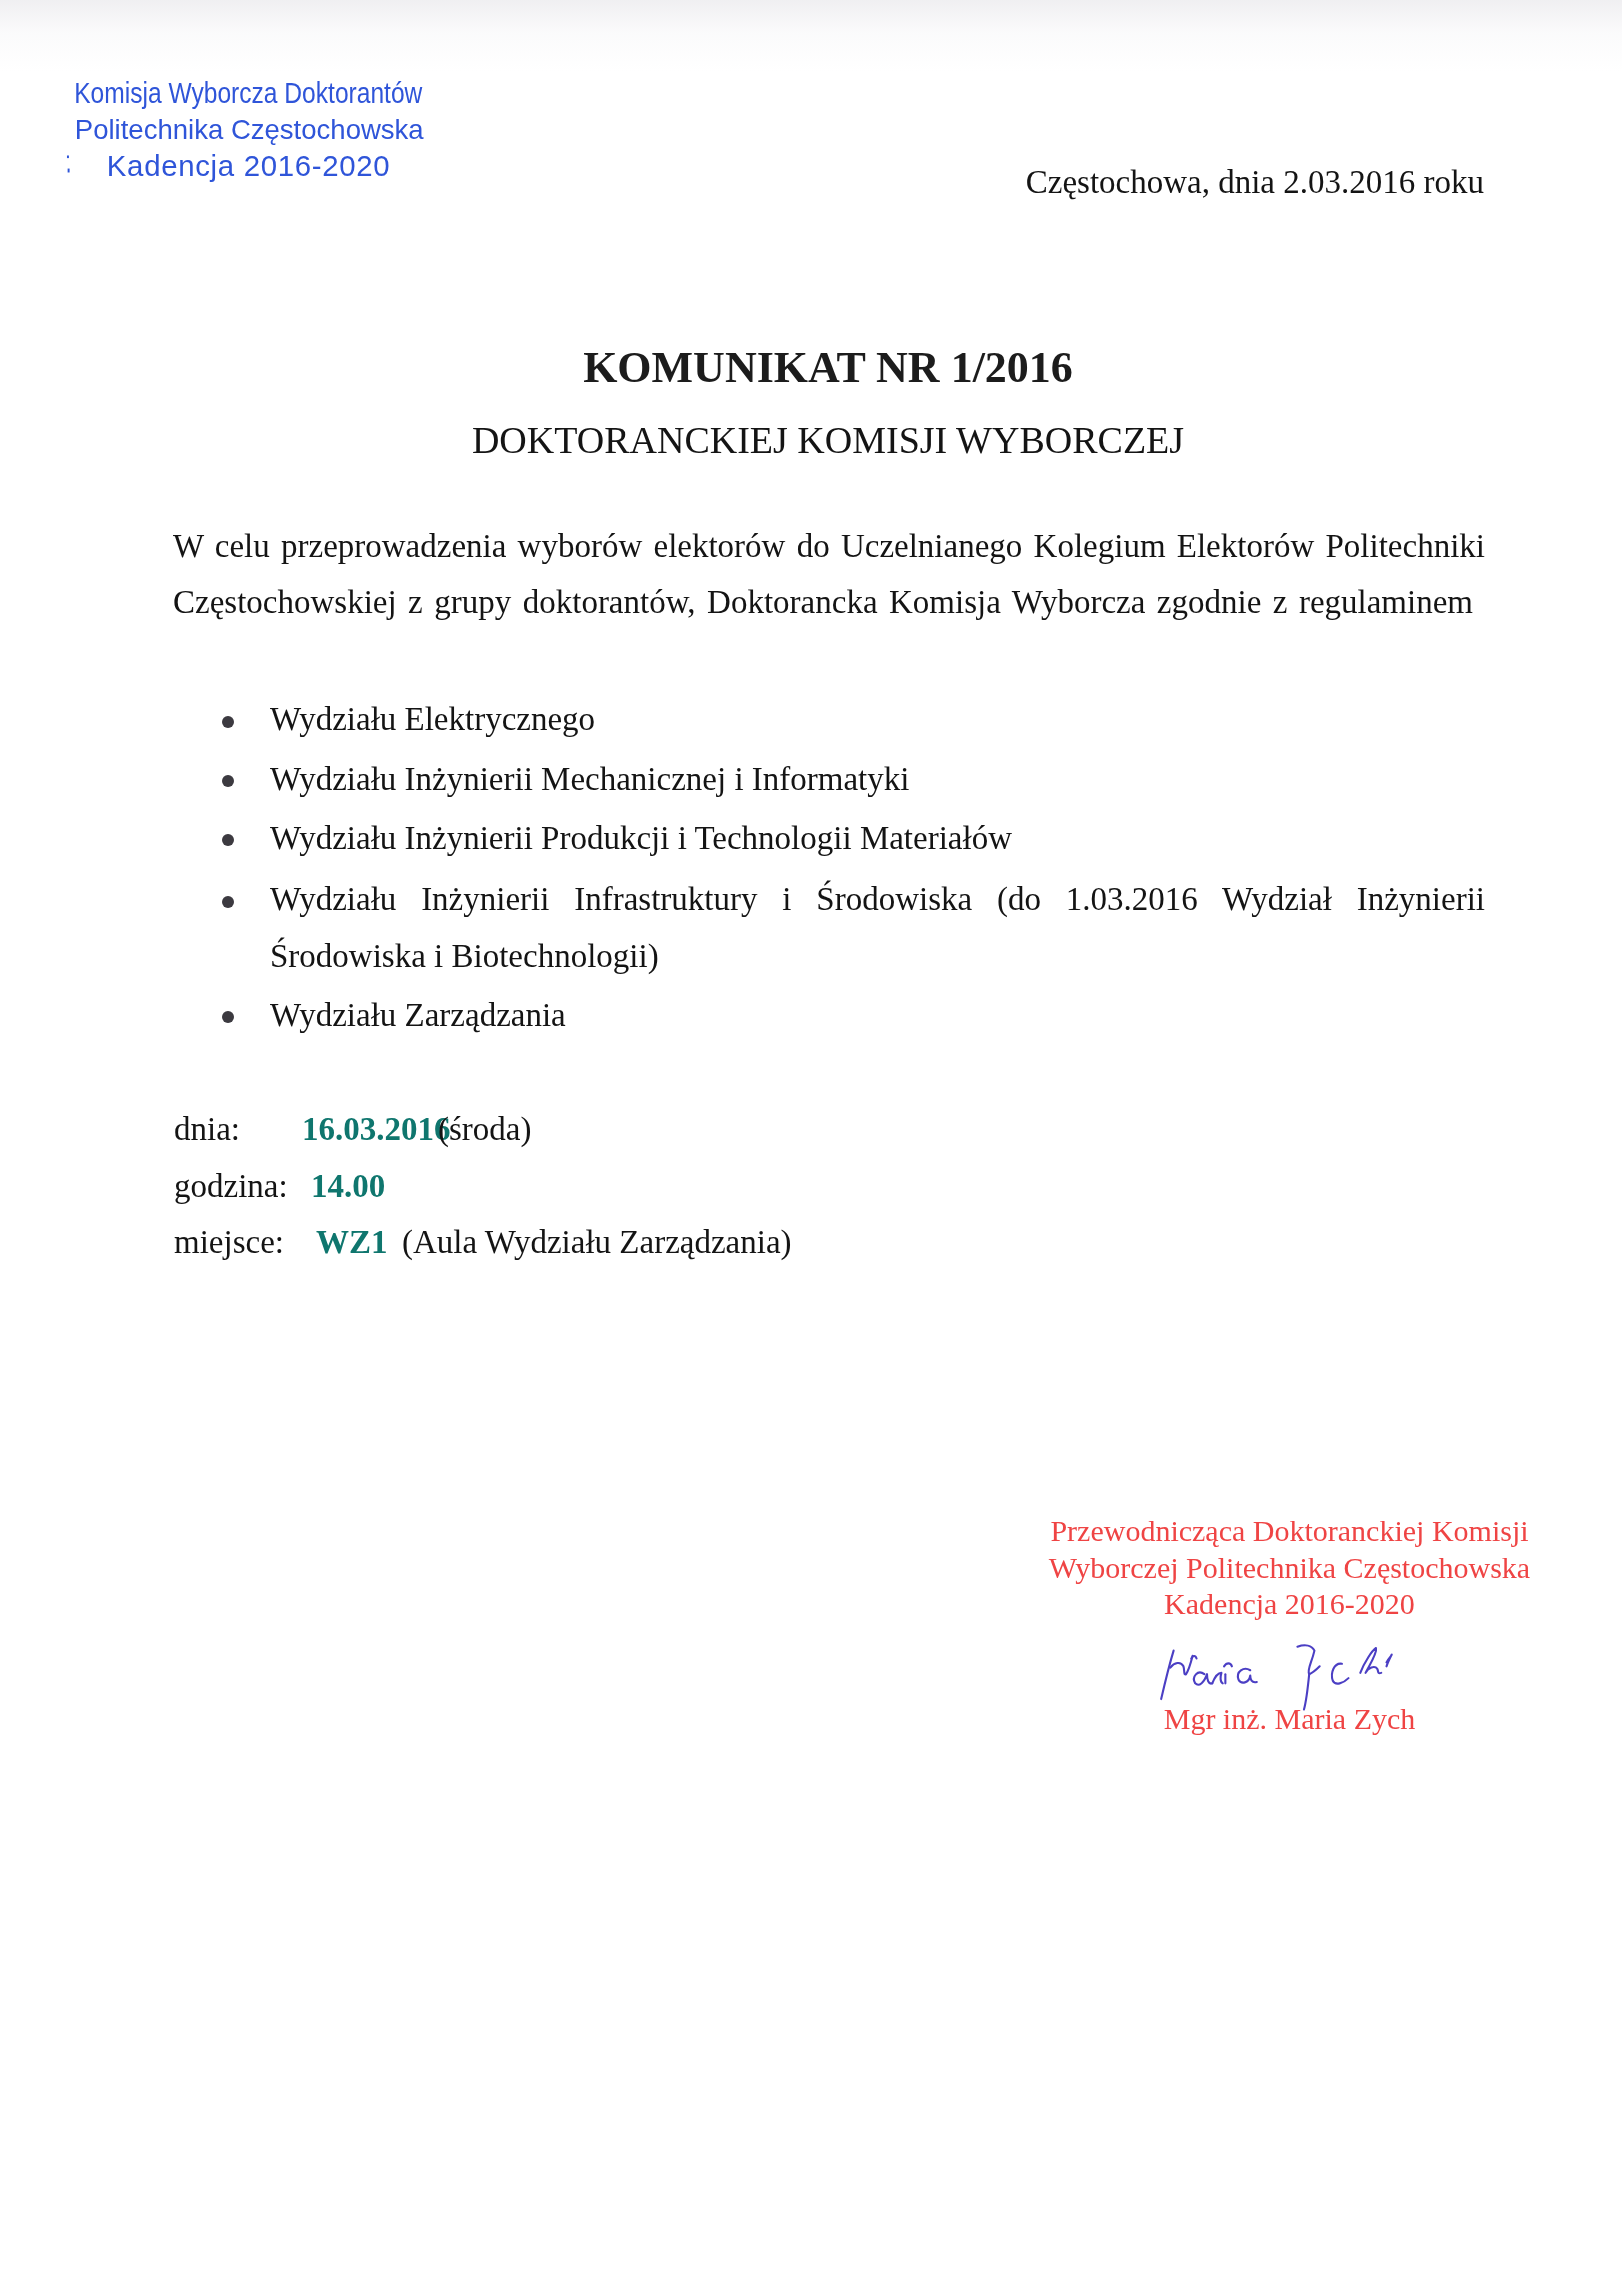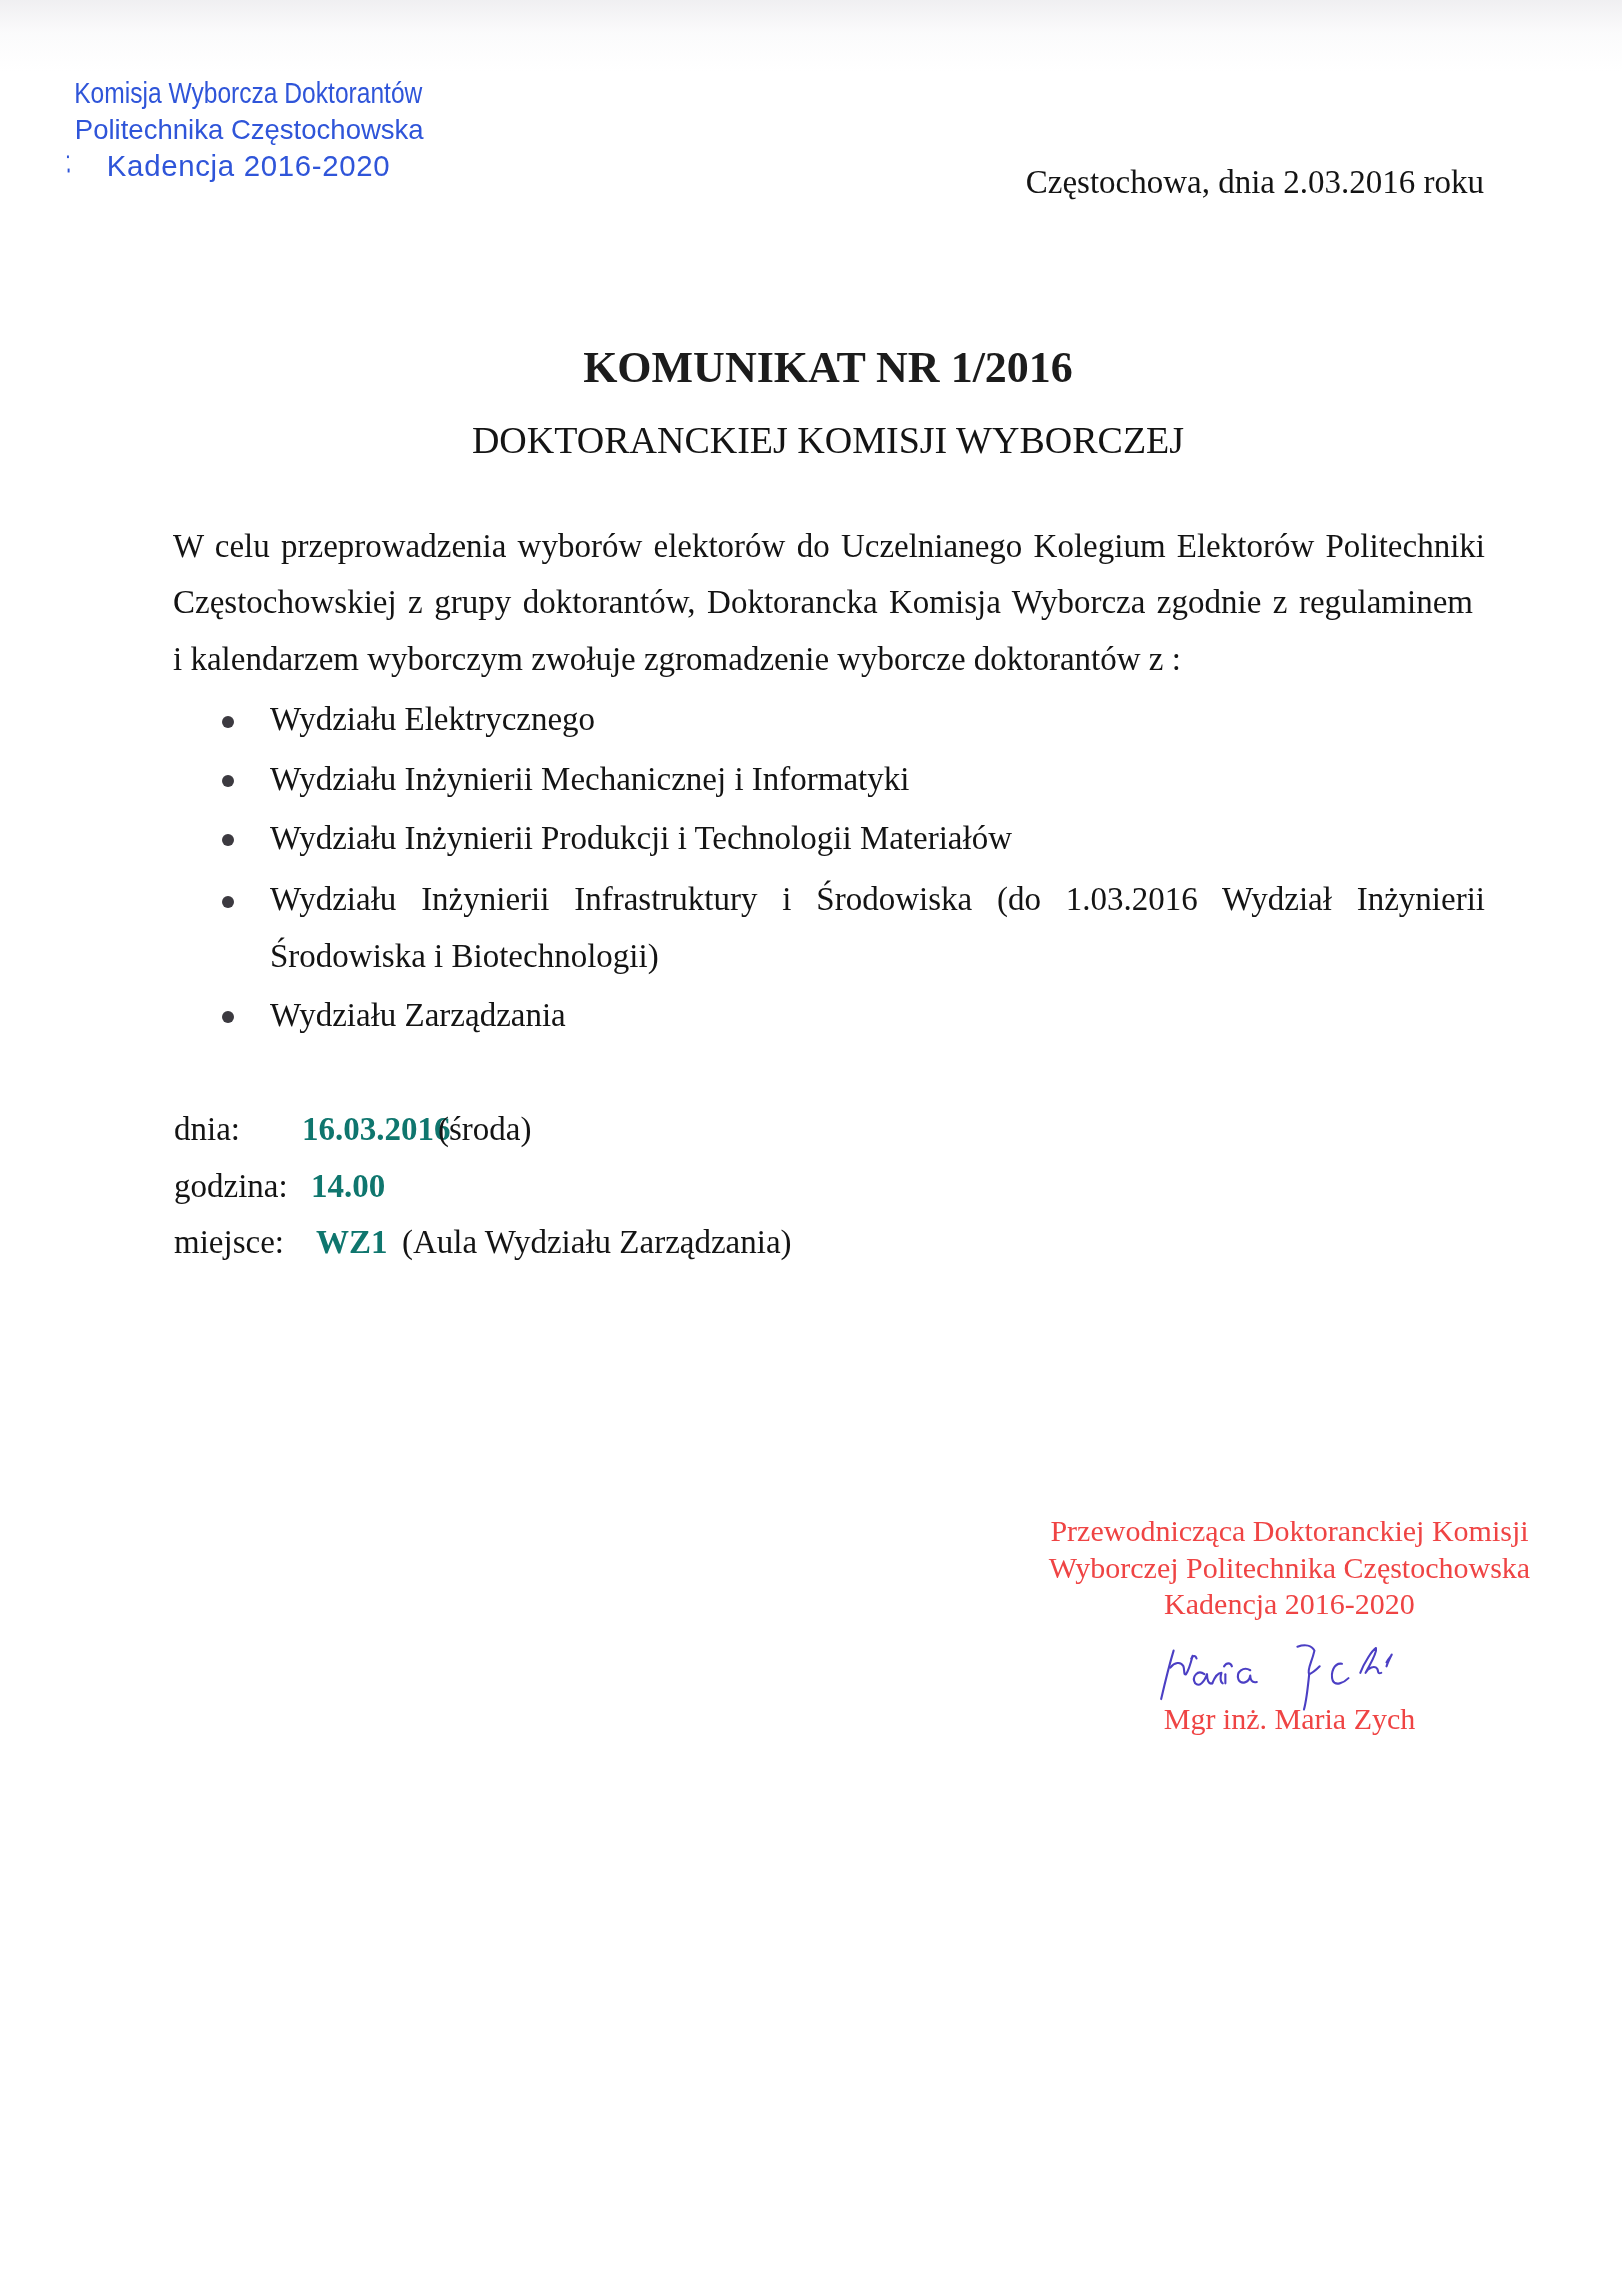--- a/index.html
+++ b/index.html
@@ -67,21 +67,20 @@
     <rect x="103" y="258" width="3" height="6" fill="#2f55d9"></rect>
   </svg>
 
   <div class="serif body50 date-line">Częstochowa, dnia 2.03.2016 roku</div>
 
   <div class="serif title">KOMUNIKAT NR 1/2016</div>
   <div class="serif subtitle">DOKTORANCKIEJ KOMISJI WYBORCZEJ</div>
 
   <div class="serif body50 para-line justify" style="top:530px; width:1312px;">W celu przeprowadzenia wyborów elektorów do Uczelnianego Kolegium Elektorów Politechniki</div>
   <div class="serif body50 para-line justify" style="top:586px; width:1300px;">Częstochowskiej z grupy doktorantów, Doktorancka Komisja Wyborcza zgodnie z regulaminem</div>
-  <div class="serif body50 para-line" style="top:643px;">i kalendarzem wyborczym zwołuje zgromadzenie wyborcze doktorantów z :</div>
 
   <div>
     <div>
       <span class="bullet" style="top:716px;"></span>
       <div class="serif body50 list-text" style="top:703px;">Wydziału Elektrycznego</div>
     </div>
     <div>
       <span class="bullet" style="top:775px;"></span>
       <div class="serif body50 list-text" style="top:763px;">Wydziału Inżynierii Mechanicznej i Informatyki</div>
     </div>

